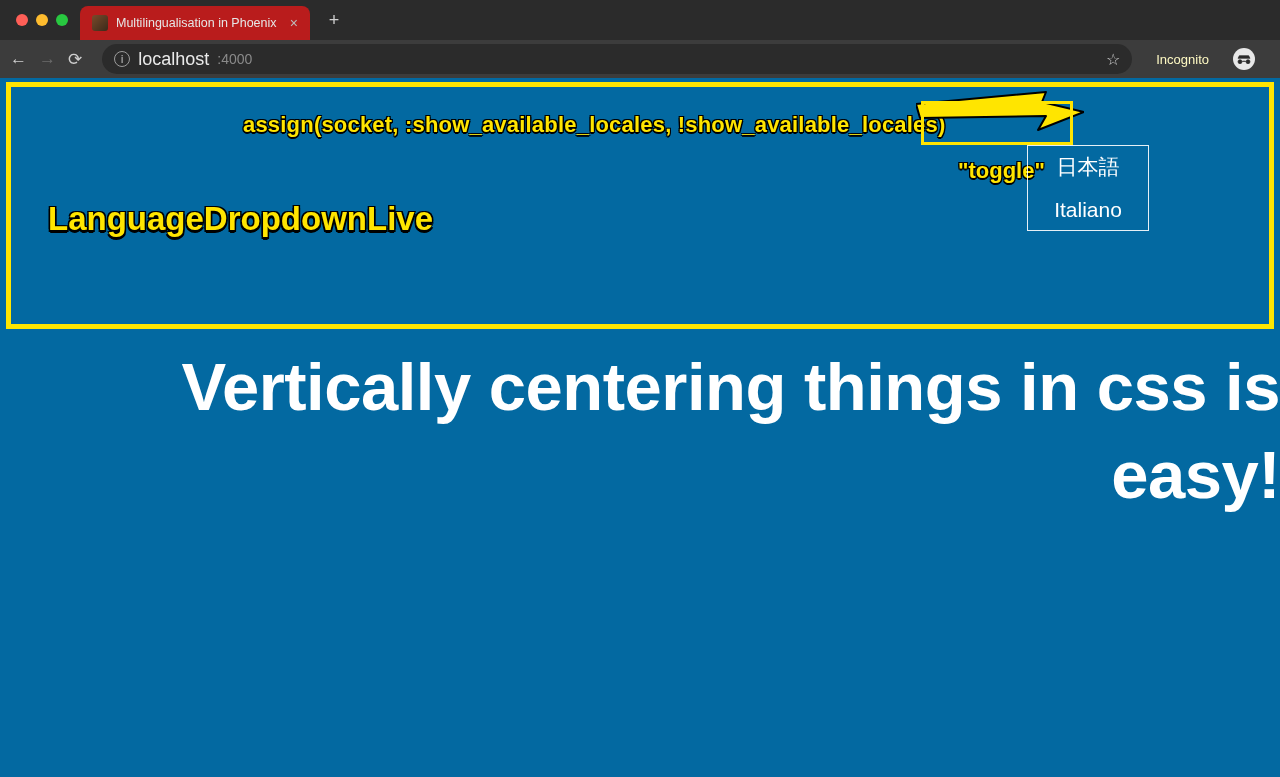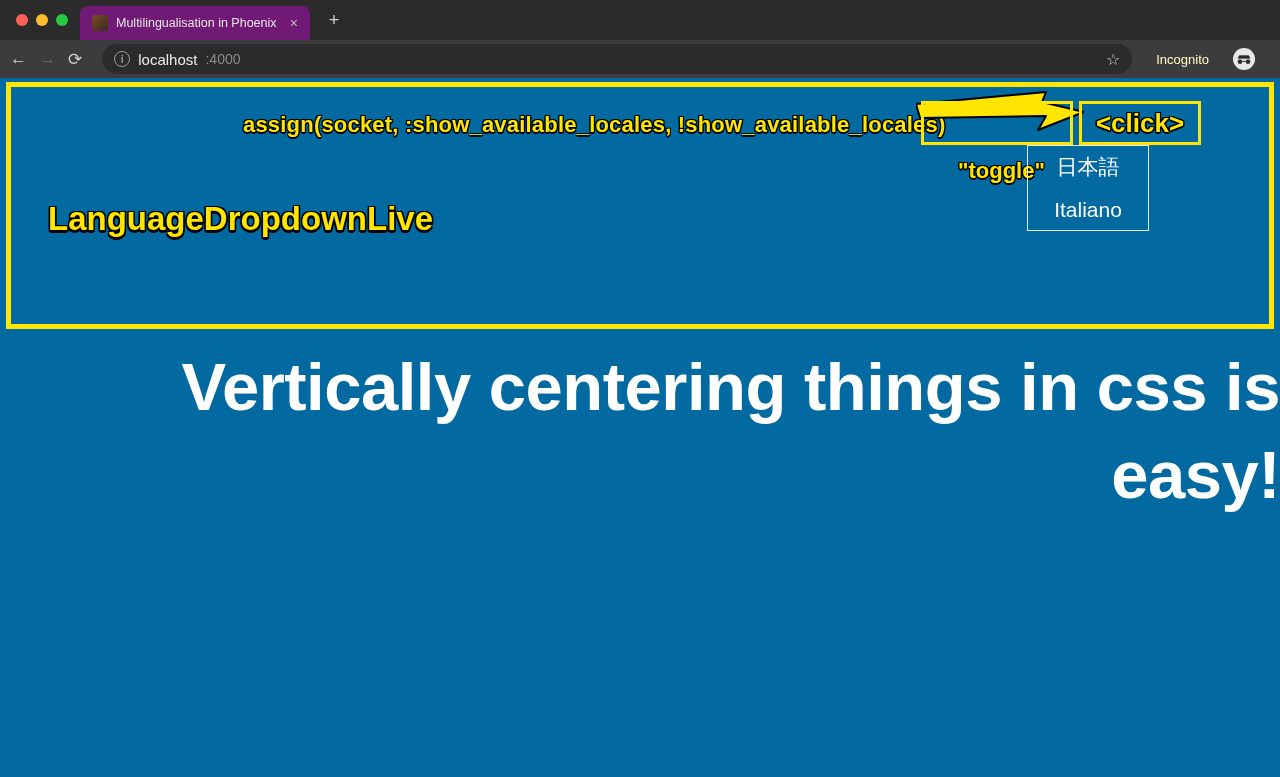--- a/index.html
+++ b/index.html
@@ -27,21 +27,21 @@
     top:14px;
   }
   .tl { width:12px; height:12px; border-radius:50%; }
   .tl.red{background:#ff5f57;}
   .tl.yellow{background:#febc2e;}
   .tl.green{background:#28c840;}
 
   .tab {
     margin-left:70px;
     height:34px;
-    background:#701a75;
+    background:#b91c1c;
     border-radius:8px 8px 0 0;
     display:flex;
     align-items:center;
     padding:16px 12px;
     gap:8px;
     color:#e6e6e6;
     font-size:12.5px;
     min-width:230px;
   }
   .tab .favicon {
@@ -90,21 +90,21 @@
     display:flex;
     align-items:center;
     padding:0 12px;
     gap:8px;
   }
   .info-icon{
     width:16px;height:16px;border:1.5px solid #9c9c9c;border-radius:50%;
     display:flex;align-items:center;justify-content:center;
     color:#9c9c9c;font-size:10px;font-weight:700;
   }
-  .url-host{color:#eaeaea;font-size:15px;}
+  .url-host{color:#eaeaea;font-size:18px;}
   .url-port{color:#8a8a8a;font-size:14px;}
   .star-icon{
     margin-left:auto;color:#cfcfcf;font-size:16px;cursor:pointer;
   }
   .incog {
     margin-left:12px;
     display:flex;align-items:center;gap:24px;
     color:#fef9c3;font-size:13px;
   }
   .incog-badge{
@@ -278,23 +278,20 @@
   <div class="annot-box"></div>
 
   <div class="code-annot">assign(socket, :show_available_locales, !show_available_locales)</div>
 
   <svg class="arrow" viewBox="0 0 168 42">
     <polygon points="0,14 130,2 126,12 168,22 122,40 130,26 4,28" fill="#ffe500" stroke="#000" stroke-width="2" stroke-linejoin="round"></polygon>
   </svg>
 
   <div class="dd-trigger"></div>
 
-  <div class="click-box">
-    <span class="click-text">&lt;click&gt;</span>
-  </div>
 
   <div class="toggle-annot">"toggle"</div>
 
   <div class="dd-menu">
     <div class="dd-item">日本語</div>
     <div class="dd-item">Italiano</div>
   </div>
 
   <div class="live-annot">LanguageDropdownLive</div>
 

